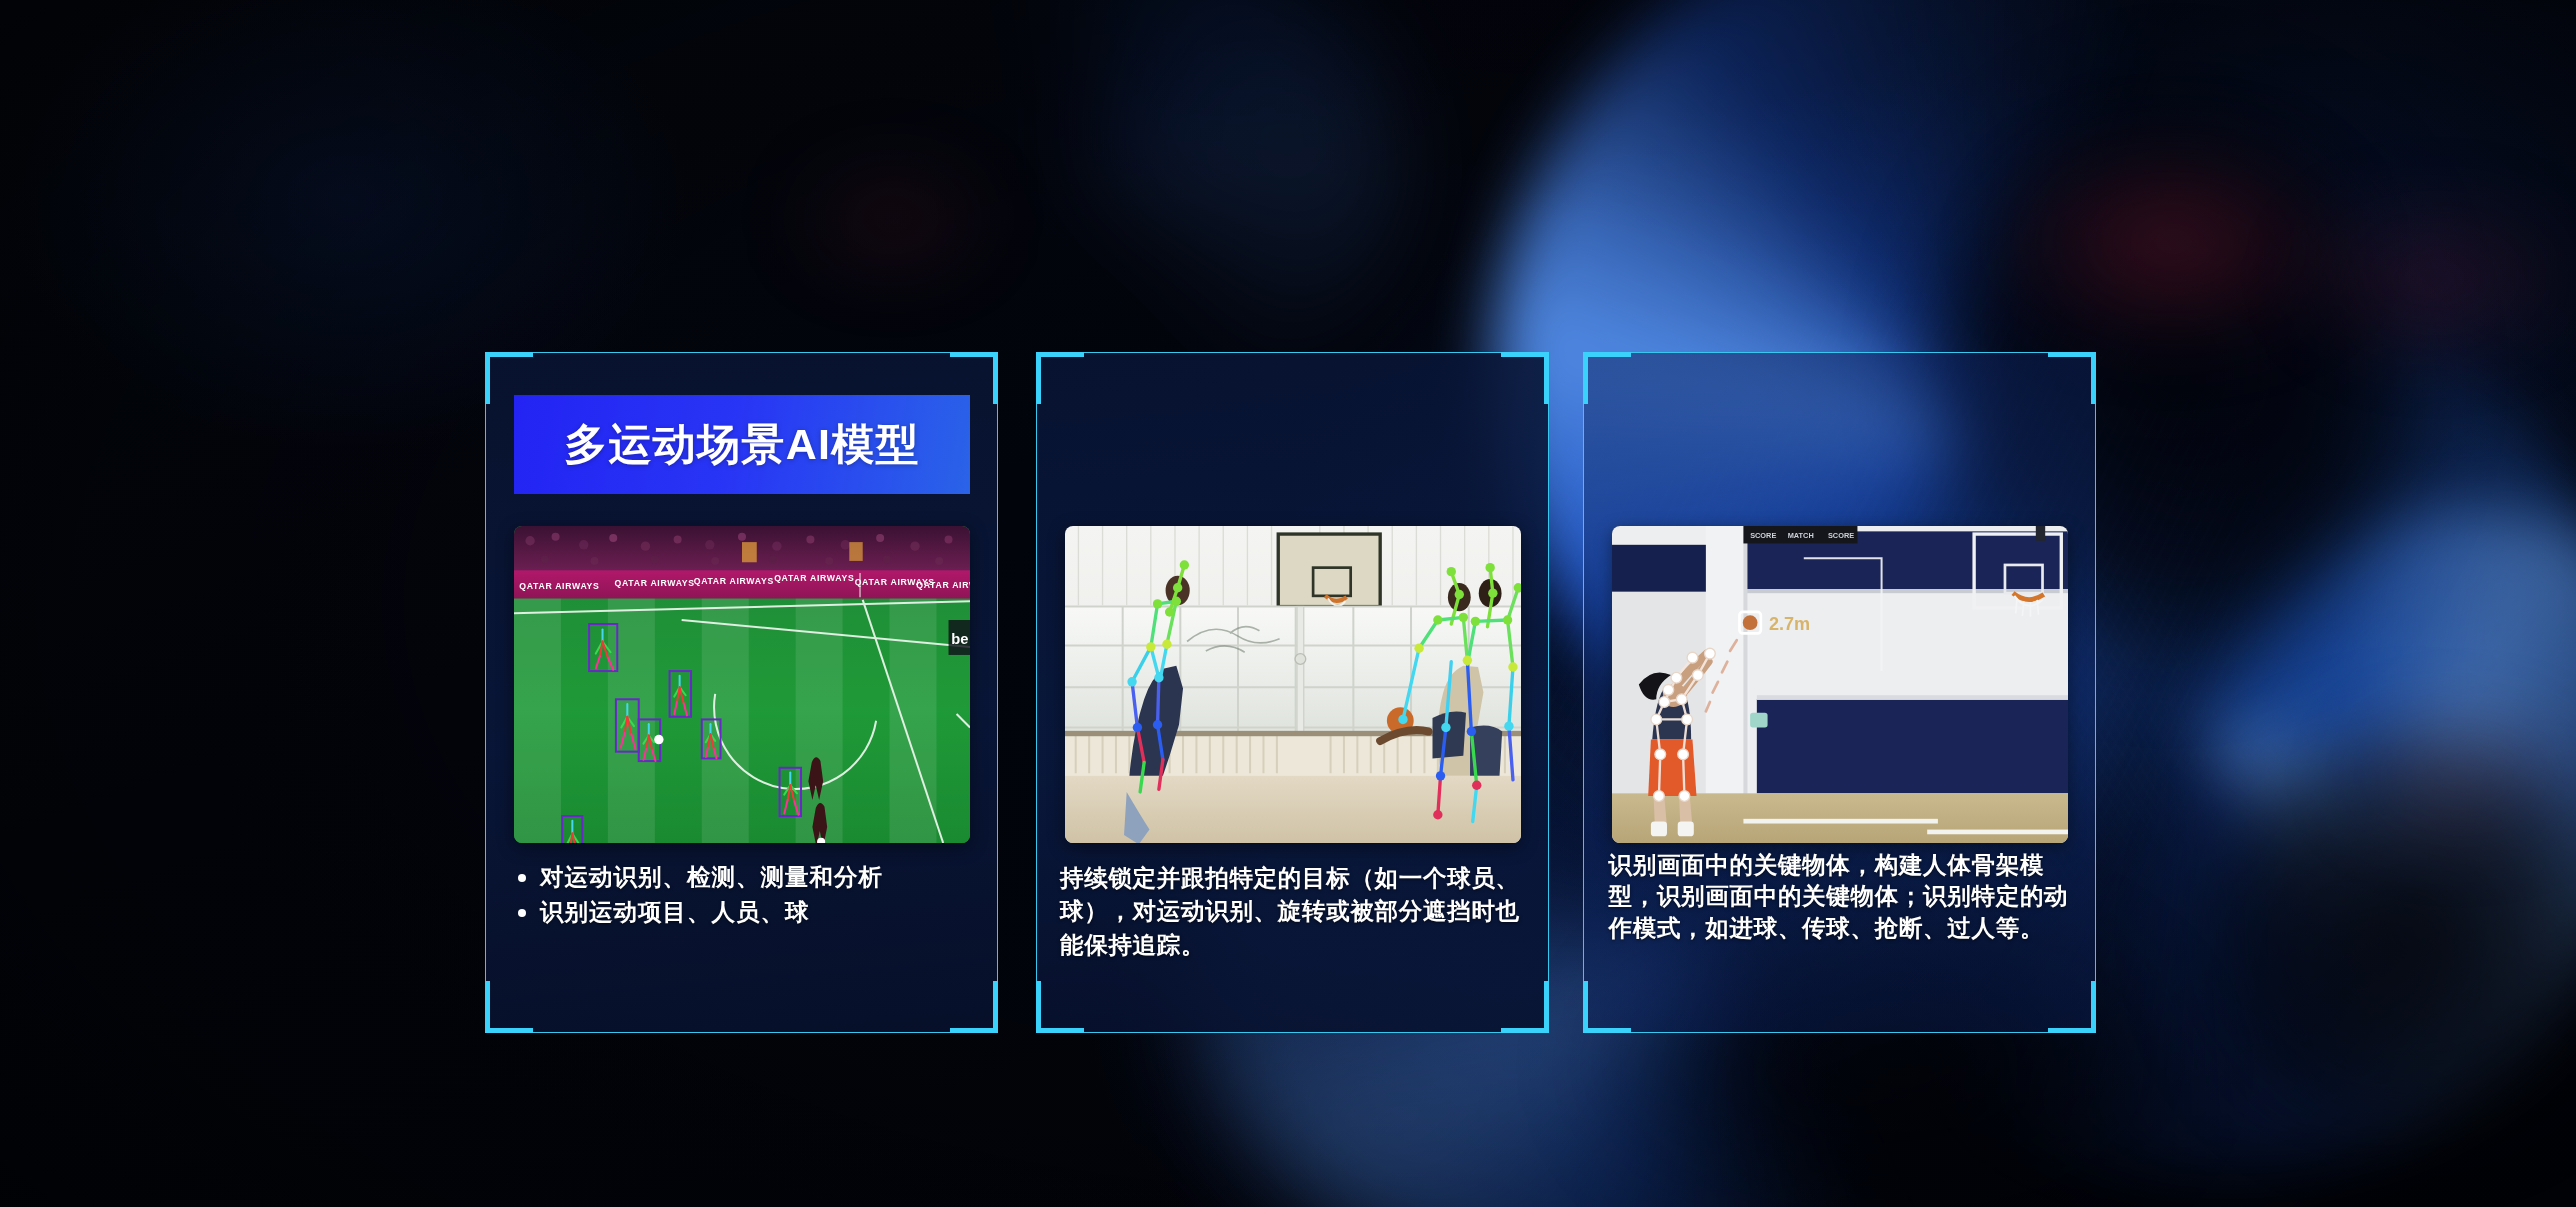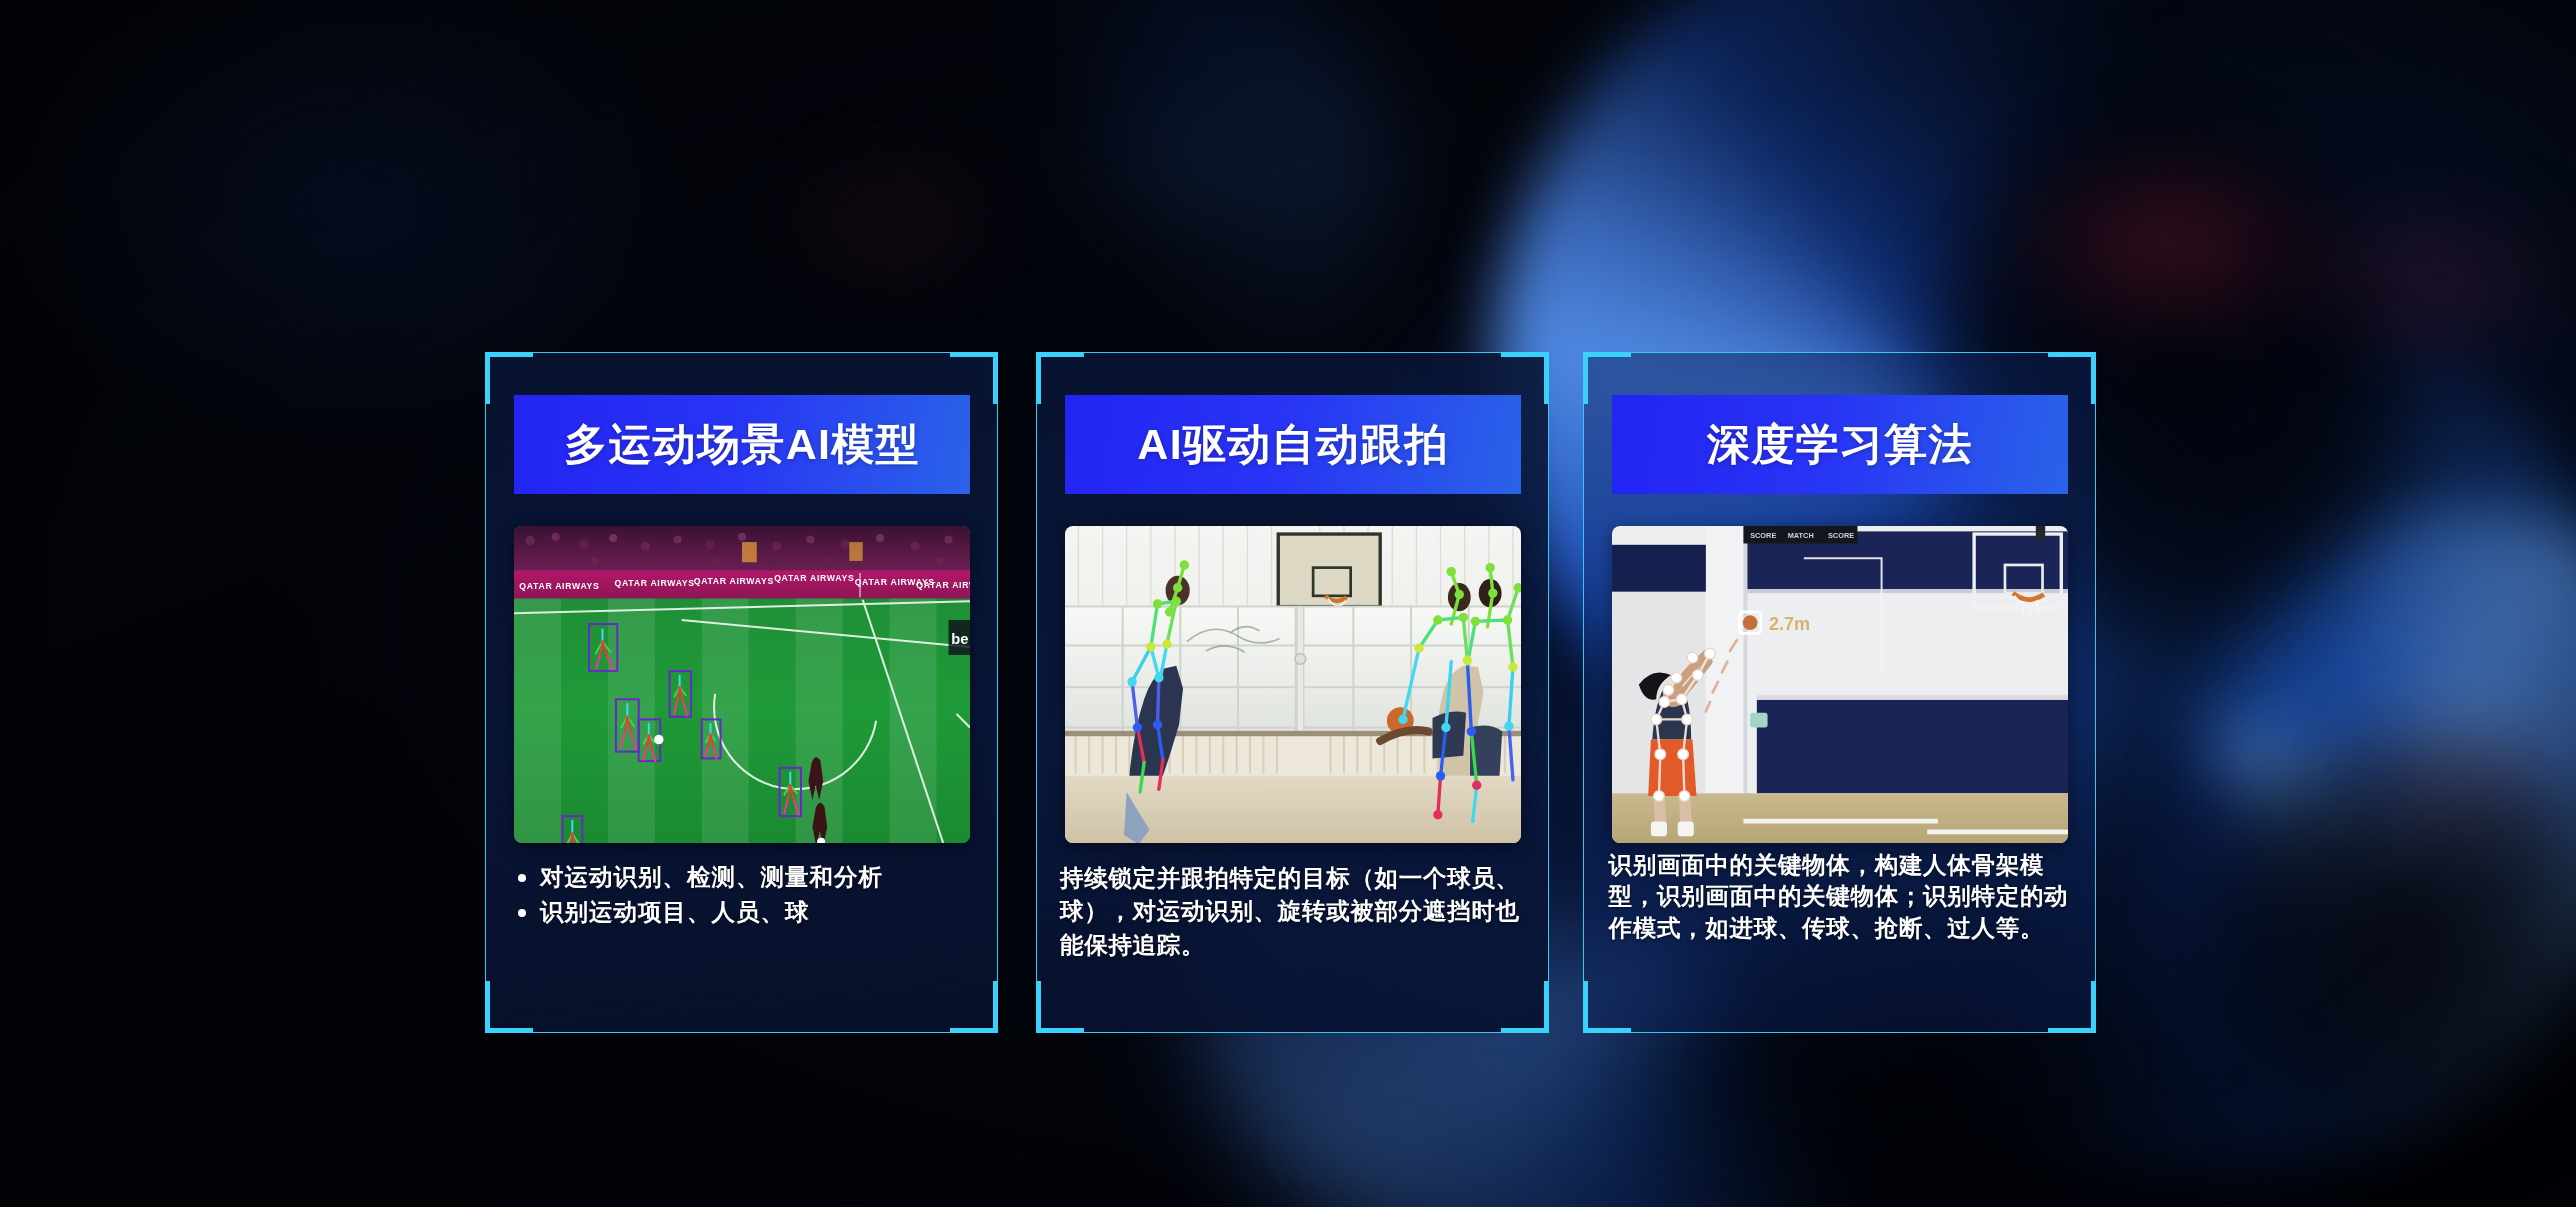--- a/index.html
+++ b/index.html
@@ -369,23 +369,20 @@
         <span class="corner bl">
             <i class="bar"></i>
             <i class="leg"></i>
           </span>
         <span class="corner br">
             <i class="bar"></i>
             <i class="leg"></i>
           </span>
       </div>
 
-      <div class="card-title">
-        <span>AI驱动自动跟拍</span>
-      </div>
 
       <div class="card-photo">
         <svg viewBox="0 0 680 472" preserveAspectRatio="none" aria-hidden="true">
           <defs>
             <linearGradient id="gymwall" x1="0" y1="0" x2="0" y2="1">
               <stop offset="0%" stop-color="#f4f4f2"></stop>
                 <stop offset="100%" stop-color="#e6e6e2"></stop>
             </linearGradient>
             <linearGradient id="glass2" x1="0" y1="0" x2="0" y2="1">
               <stop offset="0%" stop-color="#f8f9f7"></stop>
@@ -620,23 +617,20 @@
         <span class="corner bl">
             <i class="bar"></i>
             <i class="leg"></i>
           </span>
         <span class="corner br">
             <i class="bar"></i>
             <i class="leg"></i>
           </span>
       </div>
 
-      <div class="card-title">
-        <span>深度学习算法</span>
-      </div>
 
       <div class="card-photo">
         <svg viewBox="0 0 680 472" preserveAspectRatio="none" aria-hidden="true">
           <defs>
             <linearGradient id="floor3" x1="0" y1="0" x2="0" y2="1">
               <stop offset="0%" stop-color="#c9b98e"></stop>
                 <stop offset="100%" stop-color="#b7a577"></stop>
             </linearGradient>
           </defs>
           <rect x="0" y="0" width="680" height="472" fill="#edeef0"></rect>

